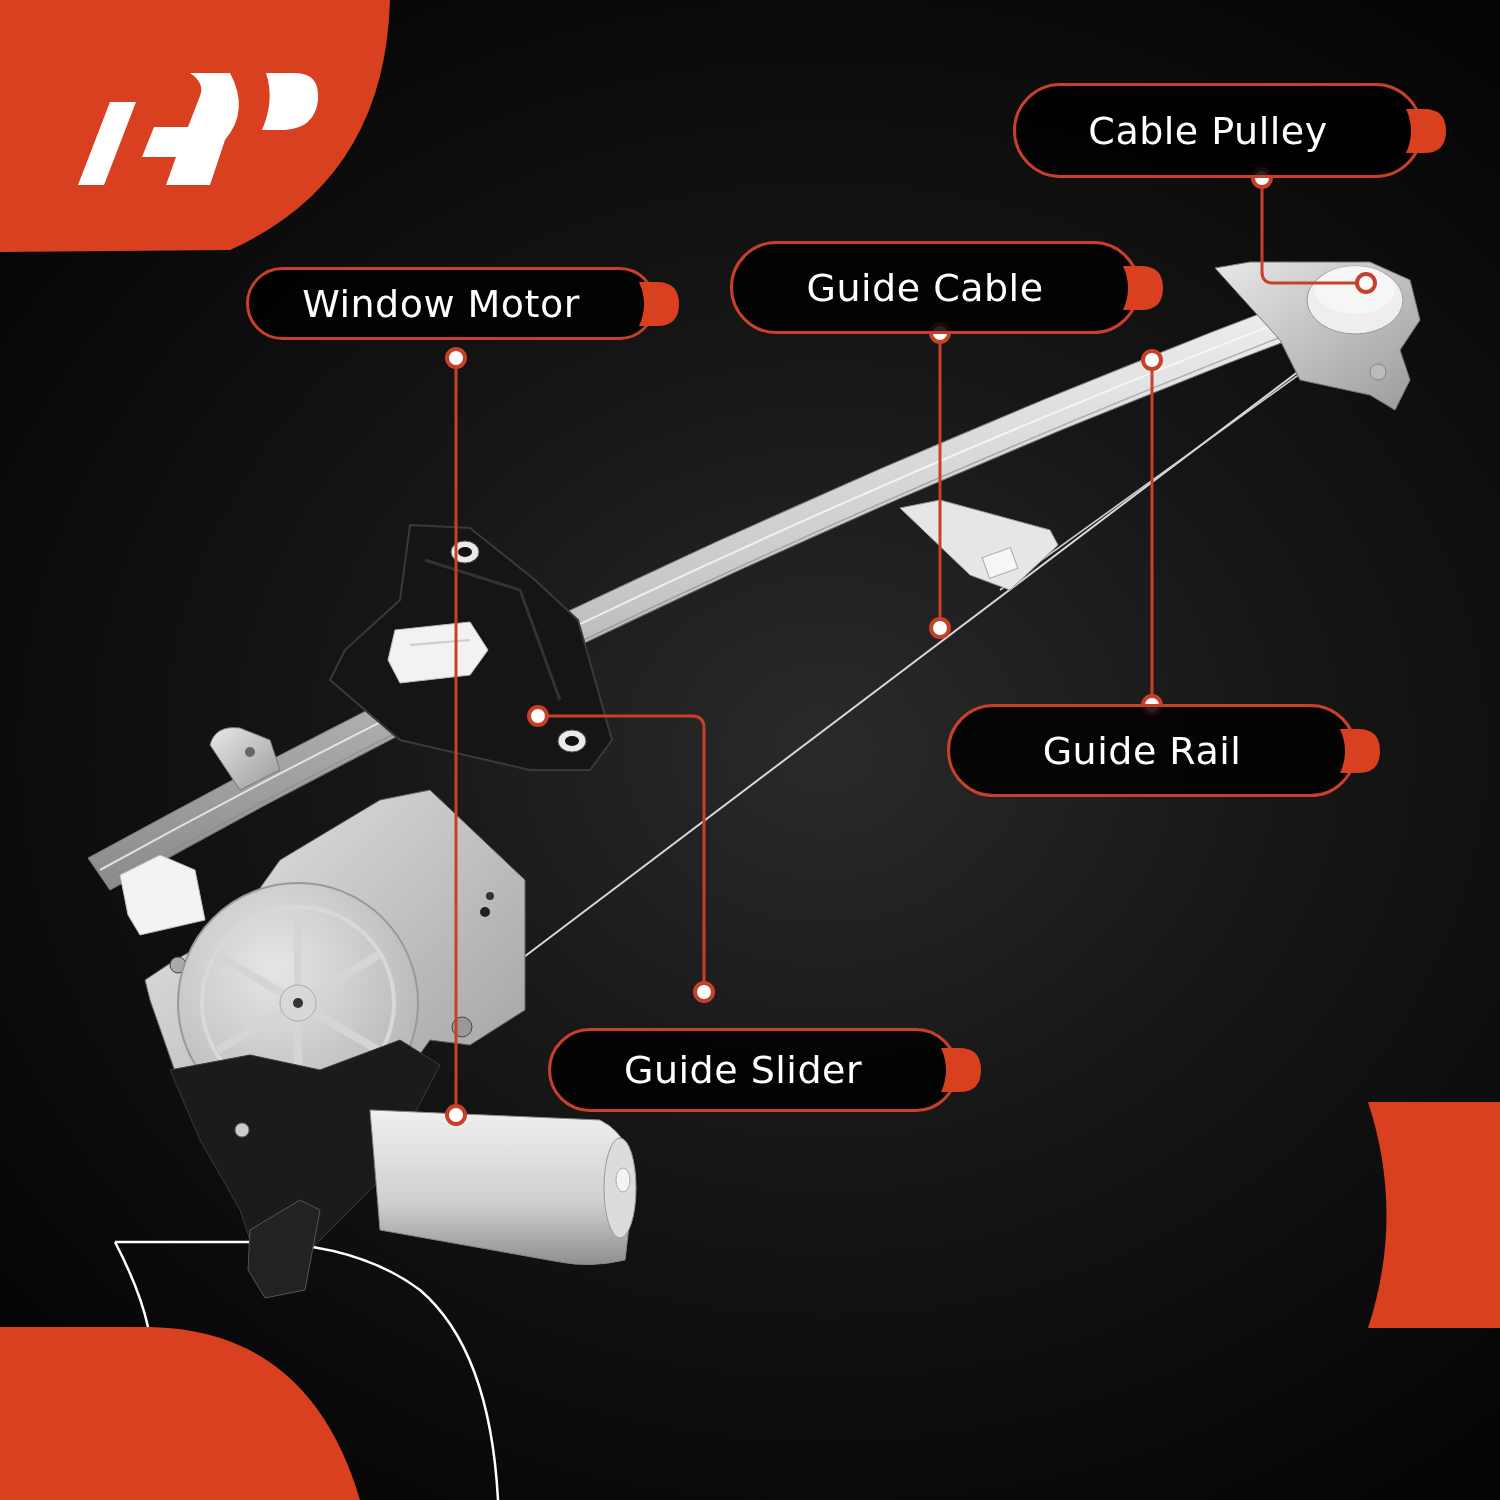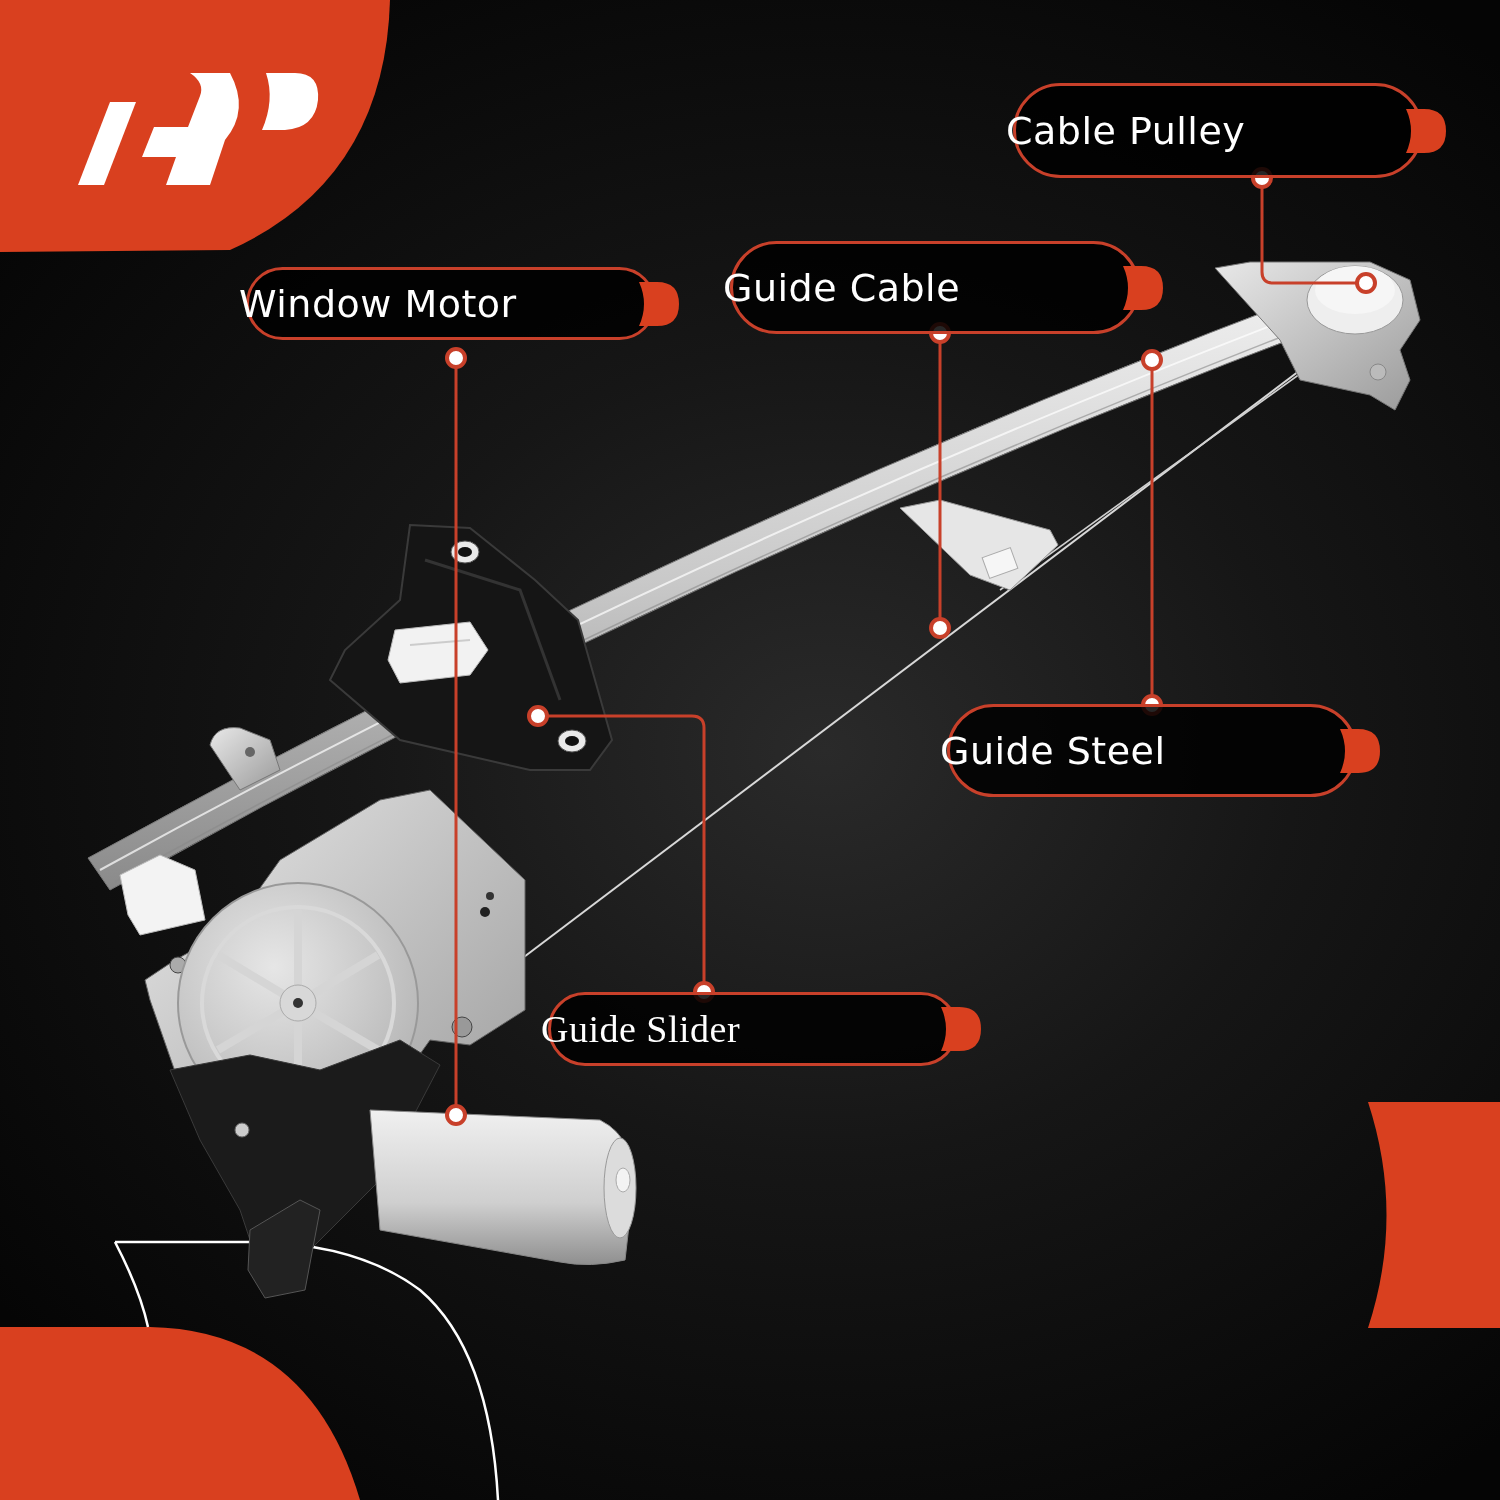--- a/index.html
+++ b/index.html
@@ -6,21 +6,21 @@
   body {
     width: 1500px; height: 1500px; overflow: hidden; position: relative;
     background: radial-gradient(ellipse 70% 60% at 55% 50%, #2a2a2a 0%, #161616 45%, #050505 100%);
     font-family: "DejaVu Sans", sans-serif;
   }
   .stage { position: absolute; left: 0; top: 0; width: 1500px; height: 1500px; }
   .label-pill {
     position: absolute; box-sizing: border-box;
     border: 3px solid var(--accent); border-radius: 48px;
     background: rgba(0,0,0,0.85);
-    display: flex; align-items: center; 
+    display: flex; align-items: center; justify-content: center;
     color: #ffffff; font-size: 38px; letter-spacing: 0.5px;
   }
   .label-pill .tab {
     position: absolute; right: -26px; top: 50%; transform: translateY(-50%);
     width: 40px; height: 44px;
   }
   .label-text { position: relative; left: -10px; white-space: nowrap; }
 </style>
 </head>
 <body>
@@ -187,26 +187,26 @@
   </div>
 
   <div class="label-pill" style="--accent:#c8402a; left:730px; top:241px; width:410px; height:93px;">
     <span class="label-text">Guide Cable</span>
     <svg class="tab" viewBox="0 0 40 44">
       <path d="M0,0 L18,0 Q40,0 40,22 Q40,44 18,44 L0,44 Q10,22 0,0 Z" fill="#d9401f"></path>
     </svg>
   </div>
 
   <div class="label-pill" style="--accent:#c8402a; left:947px; top:704px; width:410px; height:93px;">
-    <span class="label-text">Guide Steel</span>
-    <svg class="tab" viewBox="0 0 40 44">
-      <path d="M0,0 L18,0 Q40,0 40,22 Q40,44 18,44 L0,44 Q10,22 0,0 Z" fill="#d9401f"></path>
-    </svg>
-  </div>
-
-  <div class="label-pill" style="--accent:#c8402a; left:548px; top:992px; width:410px; height:74px;font-family:Liberation Serif, serif;">
+    <span class="label-text">Guide Rail</span>
+    <svg class="tab" viewBox="0 0 40 44">
+      <path d="M0,0 L18,0 Q40,0 40,22 Q40,44 18,44 L0,44 Q10,22 0,0 Z" fill="#d9401f"></path>
+    </svg>
+  </div>
+
+  <div class="label-pill" style="--accent:#c8402a; left:548px; top:1028px; width:410px; height:84px;">
     <span class="label-text">Guide Slider</span>
     <svg class="tab" viewBox="0 0 40 44">
       <path d="M0,0 L18,0 Q40,0 40,22 Q40,44 18,44 L0,44 Q10,22 0,0 Z" fill="#d9401f"></path>
     </svg>
   </div>
 
 </div>
 
 </body></html>

